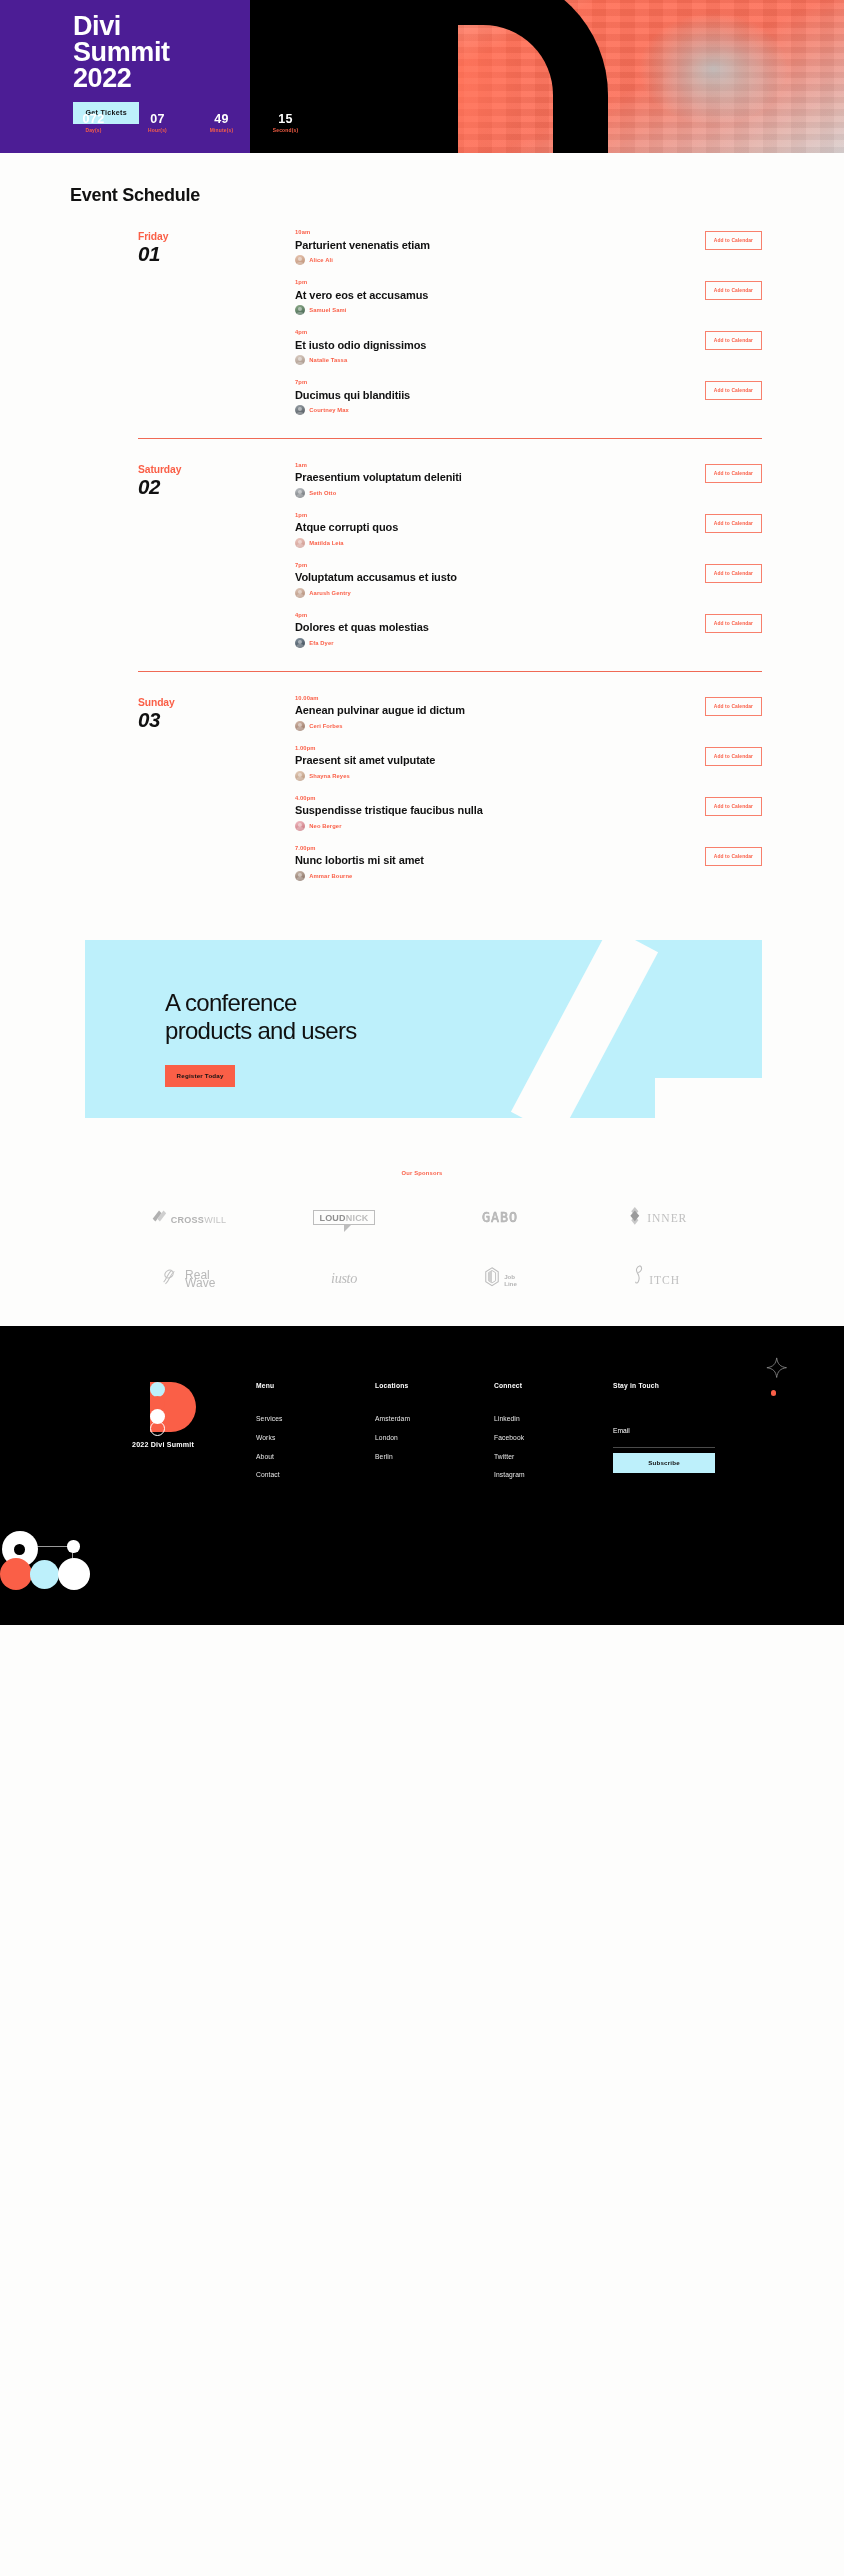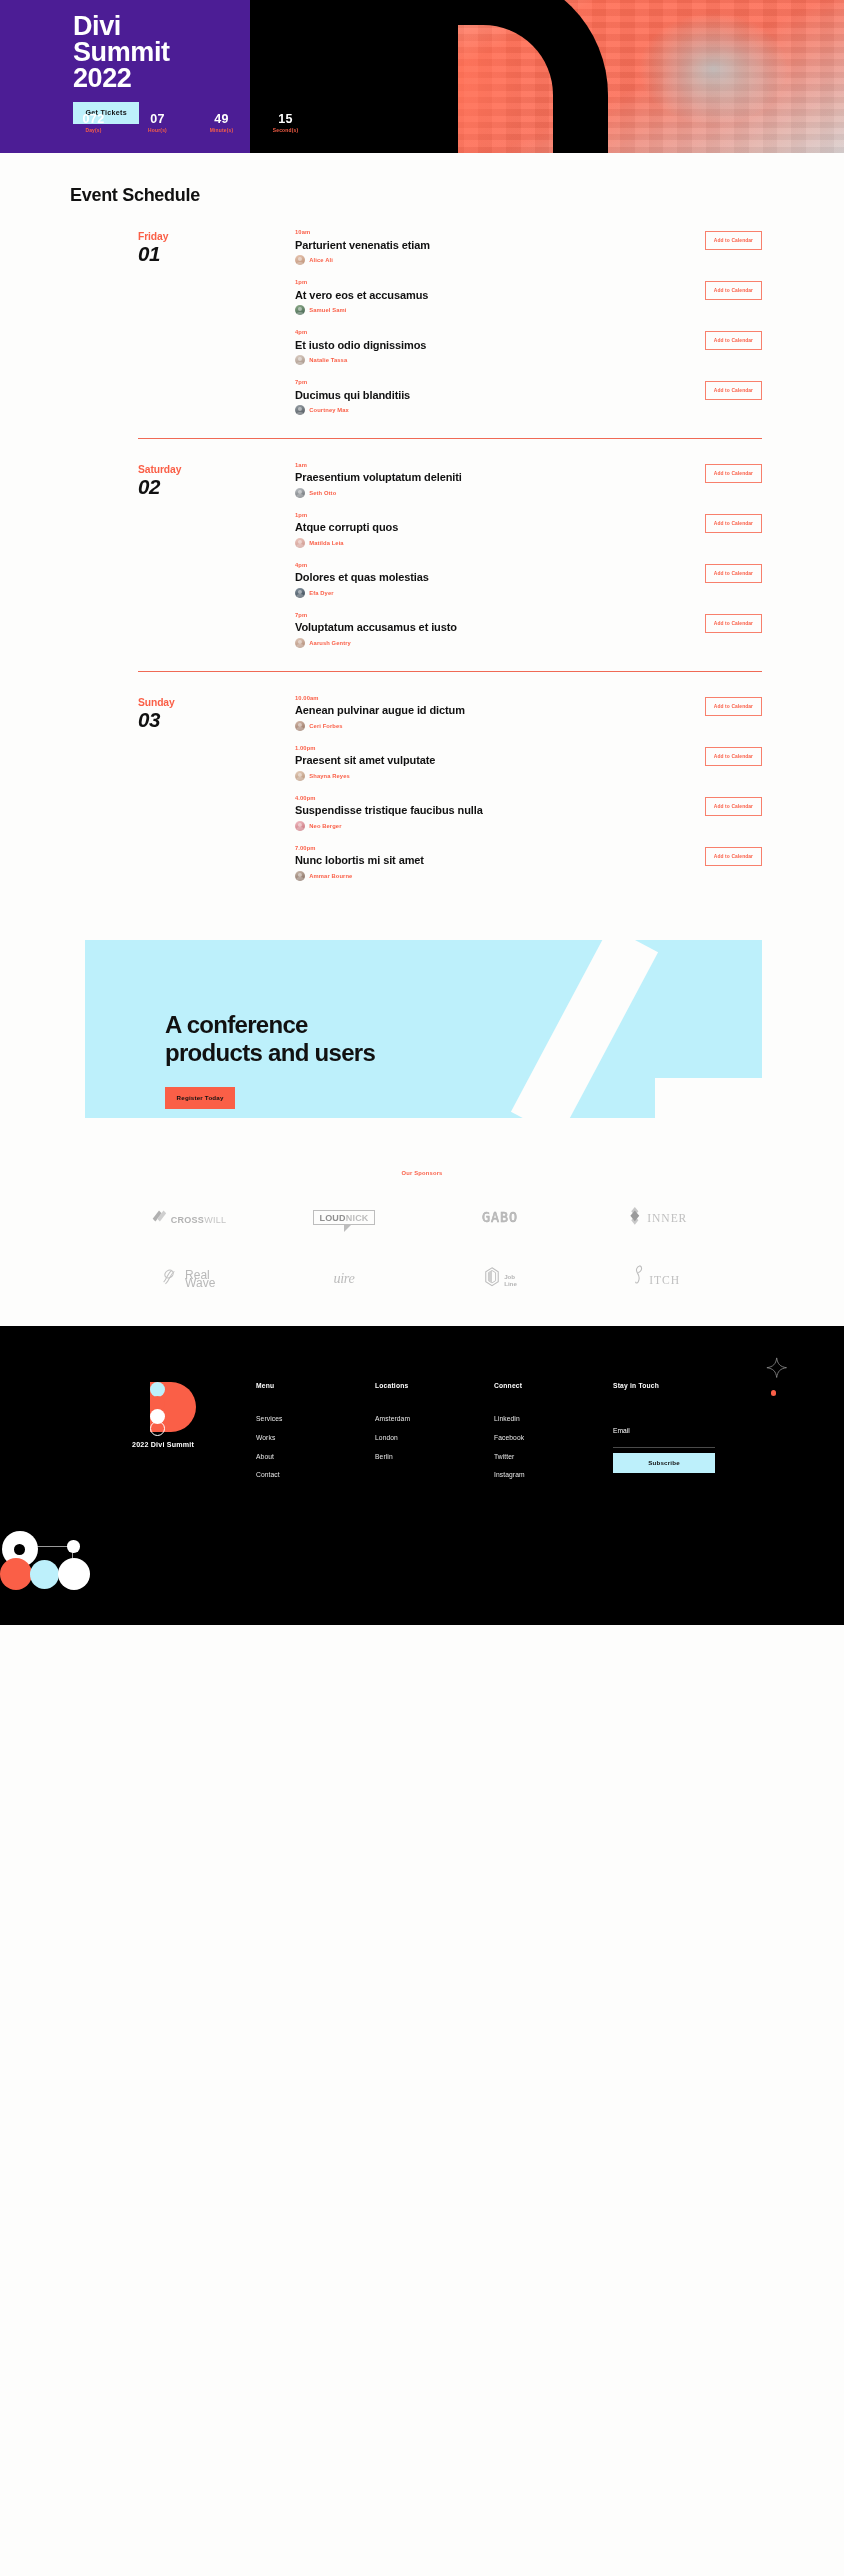--- a/index.html
+++ b/index.html
@@ -175,22 +175,22 @@
   }
   .cta-slash {
     position: absolute; left: 472px; top: -12.5px;
     width: 55px; height: 210px;
     background: #fdfdfc;
     transform: rotate(28deg);
     transform-origin: center;
   }
   .cta-content { position: absolute; left: 165px; top: 49px; z-index: 4; }
   .cta-head {
-    font-size: 24px; font-weight: 700; color: #111111;
-    line-height: 28.5px; letter-spacing: -0.7px; margin-top: 22px;
+    font-size: 24px; font-weight: 400; color: #111111;
+    line-height: 28.5px; letter-spacing: -0.7px;
   }
   .cta-btn {
     margin-top: 19.6px;
     display: inline-block;
     background: #fa5f47; color: #111111;
     border: 0; padding: 7.1px 11.6px;
     font-size: 6.2px; font-weight: 700; letter-spacing: 0.2px;
     cursor: pointer;
     font-family: "Liberation Sans", sans-serif;
   }
@@ -418,36 +418,36 @@
                   <div class="s-title">Atque corrupti quos</div>
                   <div class="s-speaker">
                     <span class="avatar a6"></span>
                     <span class="s-name">Matilda Leia</span>
                   </div>
                 </div>
                 <button class="add-cal">Add to Calendar</button>
               </div>
               <div class="session">
                 <div class="session-info">
+                  <div class="s-time">7pm</div>
+                  <div class="s-title">Voluptatum accusamus et iusto</div>
+                  <div class="s-speaker">
+                    <span class="avatar a8"></span>
+                    <span class="s-name">Aarush Gentry</span>
+                  </div>
+                </div>
+                <button class="add-cal">Add to Calendar</button>
+              </div>
+              <div class="session">
+                <div class="session-info">
                   <div class="s-time">4pm</div>
                   <div class="s-title">Dolores et quas molestias</div>
                   <div class="s-speaker">
                     <span class="avatar a7"></span>
                     <span class="s-name">Efa Dyer</span>
-                  </div>
-                </div>
-                <button class="add-cal">Add to Calendar</button>
-              </div>
-              <div class="session">
-                <div class="session-info">
-                  <div class="s-time">7pm</div>
-                  <div class="s-title">Voluptatum accusamus et iusto</div>
-                  <div class="s-speaker">
-                    <span class="avatar a8"></span>
-                    <span class="s-name">Aarush Gentry</span>
                   </div>
                 </div>
                 <button class="add-cal">Add to Calendar</button>
               </div>
             </div>
           </div>
           <div class="day-divider"></div>
         </div>
         <div class="day-block">
           <div class="day-row">
@@ -553,21 +553,21 @@
       <div class="sponsor">
         <svg class="sp-mark" width="21.4" height="21.4" viewBox="0 0 24 24">
           <path d="M3 18 C7 14 7 8 12 5" stroke="#c2c2c2" stroke-width="1.2" fill="none"></path>
           <path d="M5 20 C10 16 10 9 15 6" stroke="#c2c2c2" stroke-width="1.2" fill="none"></path>
           <ellipse cx="9" cy="9" rx="5" ry="4" transform="rotate(-35 9 9)" stroke="#c2c2c2" stroke-width="1.2" fill="none"></ellipse>
         </svg>
         <span class="sp-serif-sm"><span>Real</span><br><span>Wave</span></span>
       </div>
 
       <div class="sponsor">
-        <span class="sp-script">uire</span>
+        <span class="sp-script">iusto</span>
       </div>
 
       <div class="sponsor">
         <svg class="sp-mark" width="18" height="21.4" viewBox="0 0 20 24">
           <path d="M10 2 L17 6.5 V17.5 L10 22 L3 17.5 V6.5 Z" stroke="#bdbdbd" stroke-width="1.2" fill="none"></path>
           <path d="M10 5 L14 7.5 V16.5 L10 19 L6 16.5 V7.5 Z" stroke="#bdbdbd" stroke-width="1" fill="none"></path>
           <path d="M6 7.5 L6 16.5 L10 19 V5 Z" fill="#cfcfcf"></path>
         </svg>
         <span class="sp-jobline"><span>Job</span><br><span>Line</span></span>
       </div>

